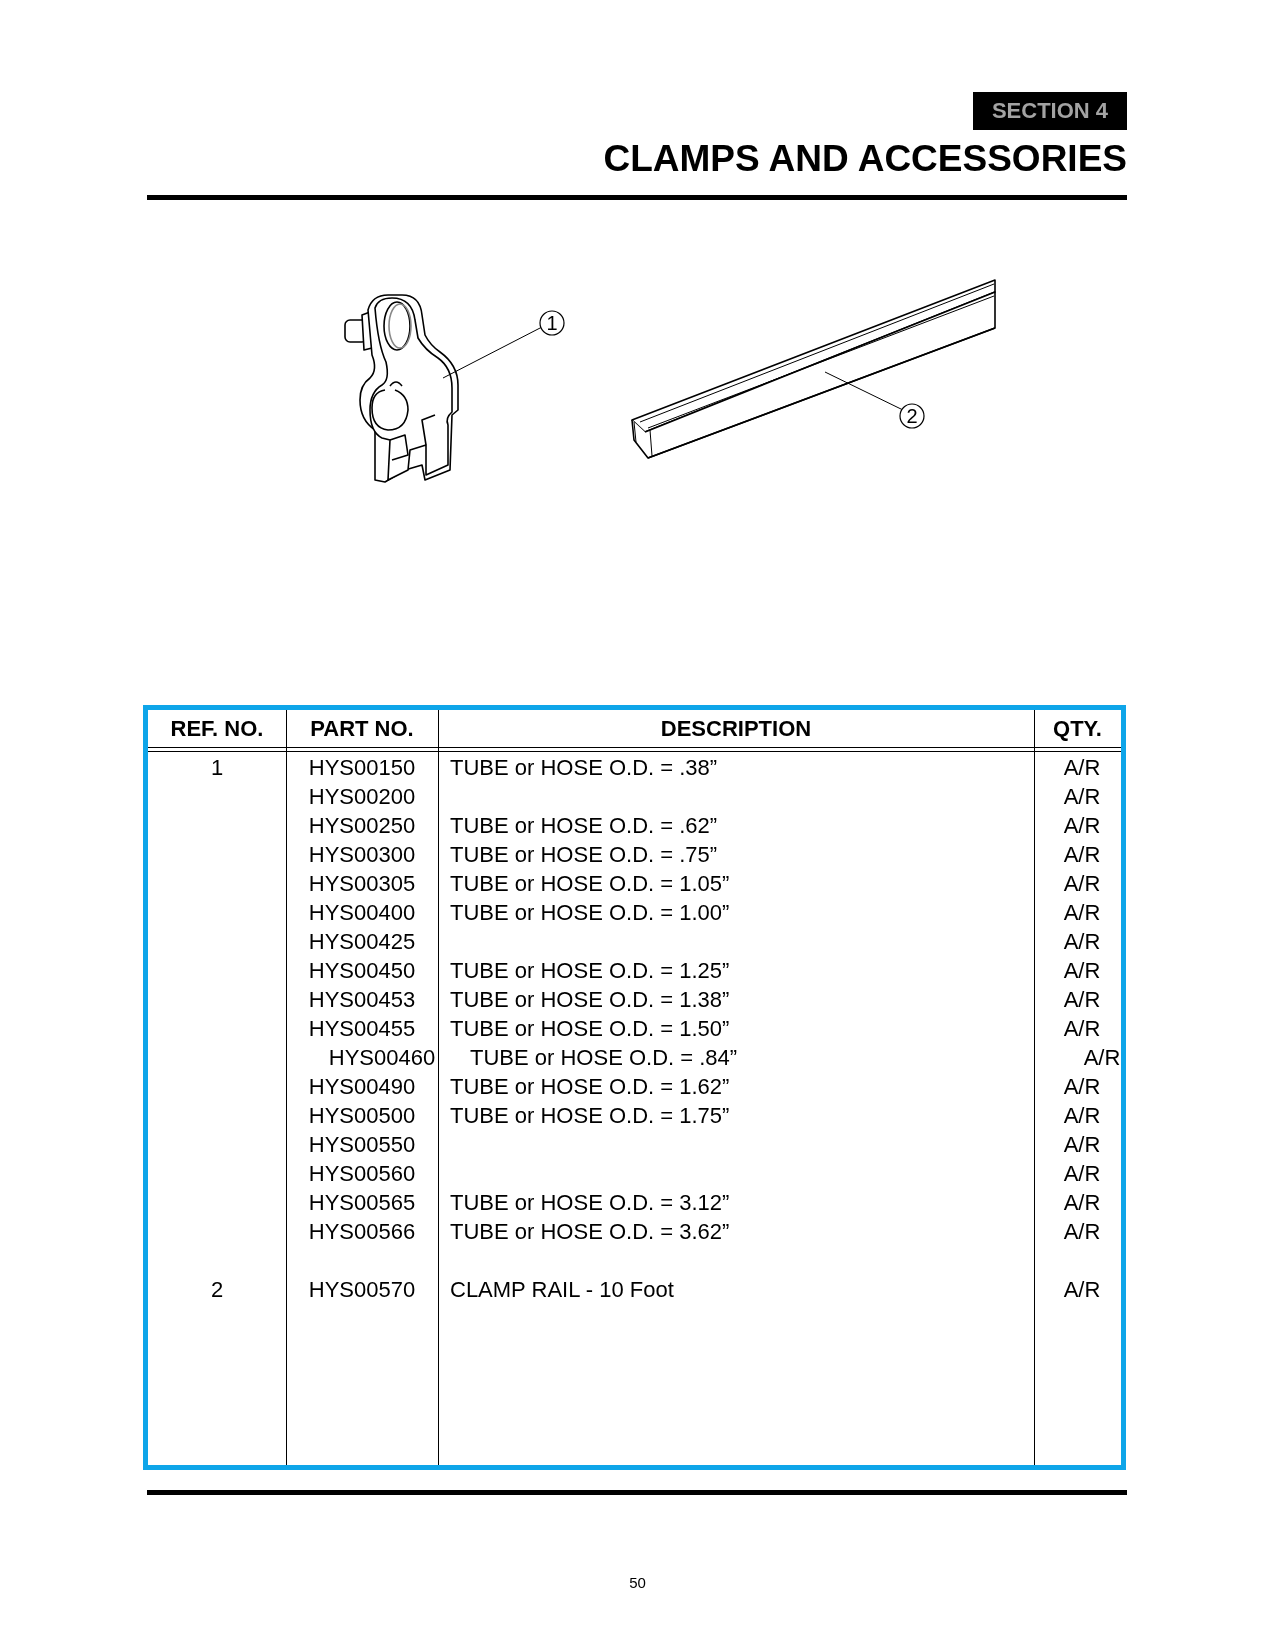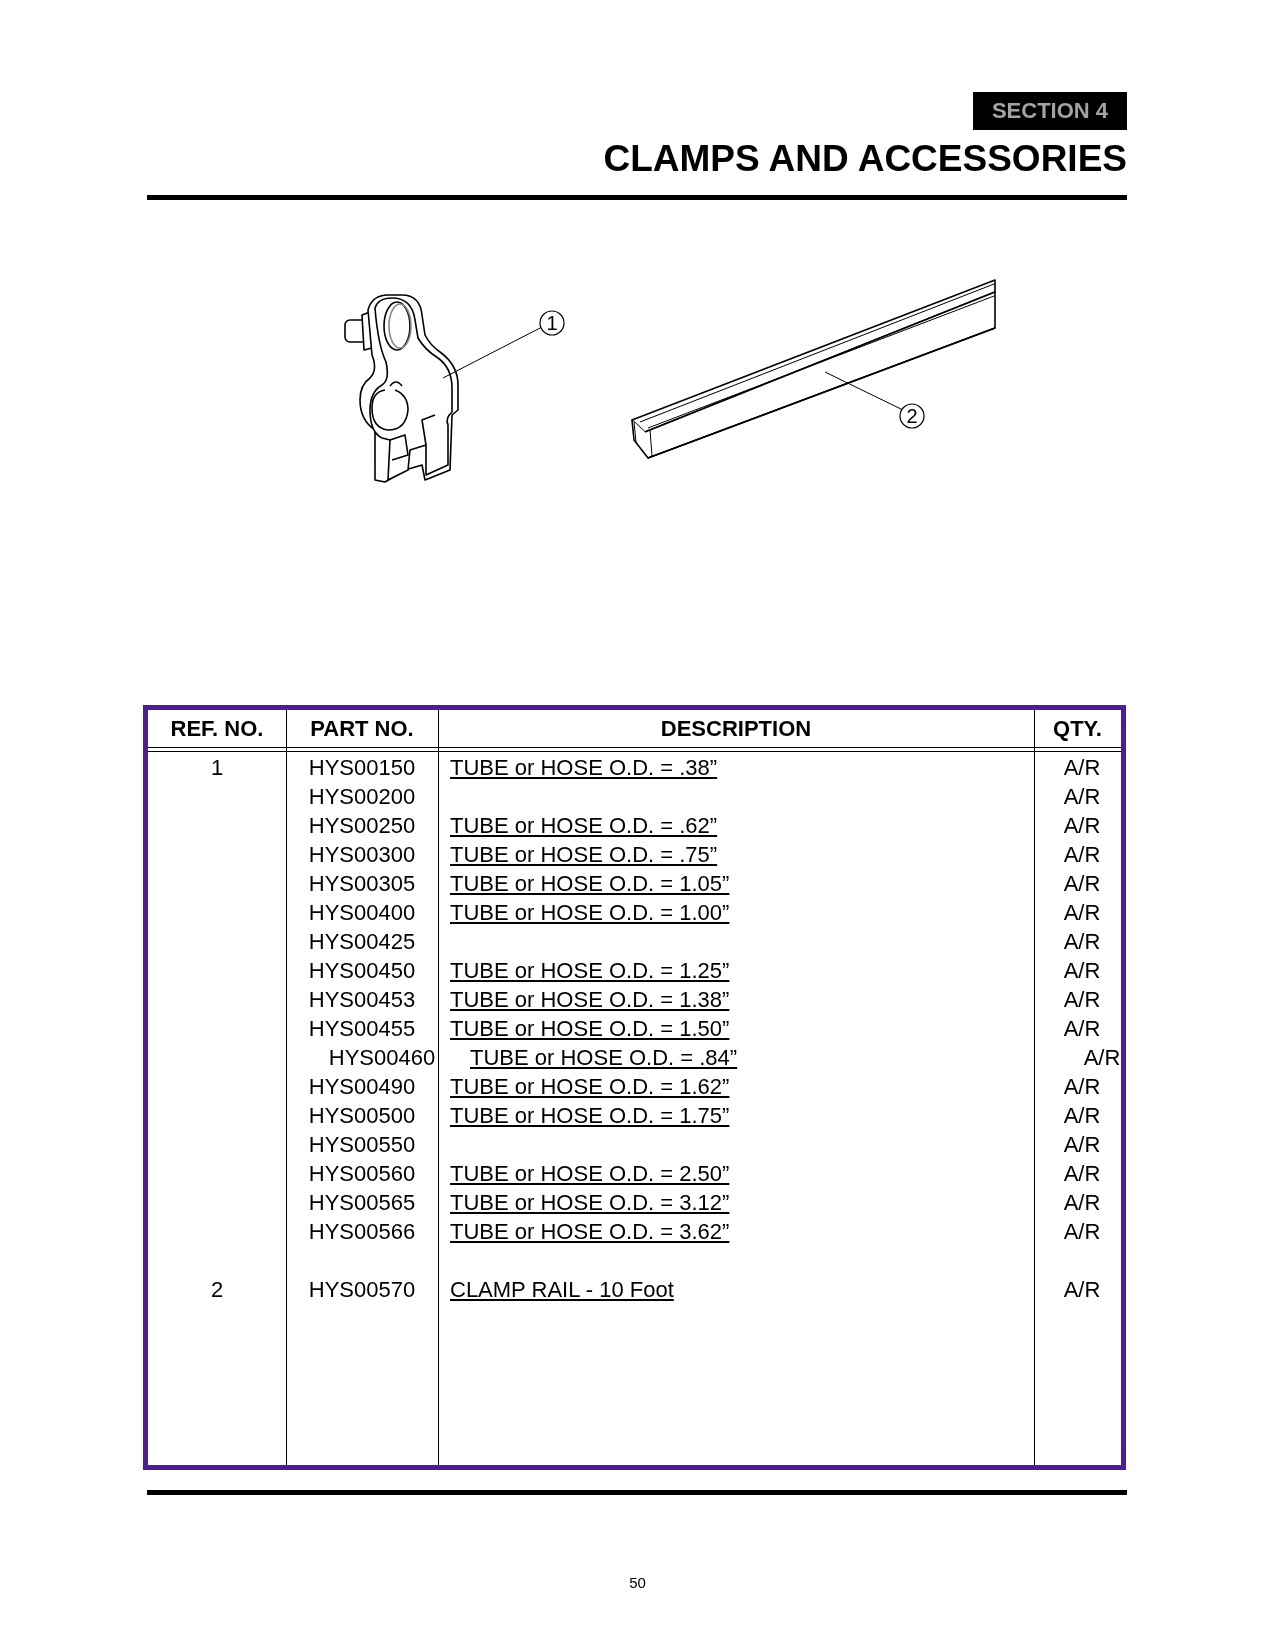--- a/index.html
+++ b/index.html
@@ -6,31 +6,31 @@
   body { width:1275px; height:1650px; position:relative; overflow:hidden;
          font-family:"Liberation Sans", sans-serif; color:#000; }
   .section-badge { position:absolute; left:973px; top:92px; width:154px; height:38px;
          background:#000; color:#a3a3a3; font-weight:bold; font-size:22px;
          display:flex; align-items:center; justify-content:center; }
   .page-title { position:absolute; right:148px; top:138px; font-weight:bold;
          font-size:37px; letter-spacing:0px; white-space:nowrap; }
   .rule-top { position:absolute; left:147px; top:195px; width:980px; height:5px; background:#000; }
   .figure { position:absolute; left:330px; top:270px; width:700px; height:230px; }
   .parts-table { position:absolute; left:143px; top:705px; width:983px; height:765px;
-         border:5px solid #4c1d95; box-sizing:border-box; }
+         border:5px solid #0ea5e9; box-sizing:border-box; }
   .col-div { position:absolute; top:0; bottom:0; width:1px; background:#000; }
   .hdr { position:absolute; top:0; height:37px; display:flex; align-items:center;
          justify-content:center; font-weight:bold; font-size:22px; }
   .hdr-line1 { position:absolute; left:0; right:0; top:37px; height:1px; background:#000; }
   .hdr-line2 { position:absolute; left:0; right:0; top:41px; height:1px; background:#000; }
   .row { position:absolute; left:0; right:0; height:29px; font-size:22px; }
   .cell { position:absolute; top:0; height:29px; display:flex; align-items:center; white-space:nowrap; }
   .c-ref { left:0; width:138px; justify-content:center; }
   .c-part { left:138px; width:152px; justify-content:center; }
-  .c-desc { left:302px; width:580px;text-decoration:underline; }
+  .c-desc { left:302px; width:580px; }
   .c-qty { left:895px; width:78px; justify-content:center; }
   .rule-bottom { position:absolute; left:147px; top:1490px; width:980px; height:5px; background:#000; }
   .page-number { position:absolute; left:0; right:0; top:1574px; text-align:center; font-size:15px; }
 </style>
 </head>
 <body>
 
 <div class="section-badge">SECTION 4</div>
 <div class="page-title">CLAMPS AND ACCESSORIES</div>
 <div class="rule-top"></div>
@@ -165,21 +165,20 @@
         <div class="cell c-qty">A/R</div>
       </div>
       <div class="row" style="top: 420px;">
         <div class="cell c-ref"></div>
         <div class="cell c-part">HYS00550</div>
         <div class="cell c-qty">A/R</div>
       </div>
       <div class="row" style="top: 449px;">
         <div class="cell c-ref"></div>
         <div class="cell c-part">HYS00560</div>
-        <div class="cell c-desc">TUBE or HOSE O.D. = 2.50”</div>
         <div class="cell c-qty">A/R</div>
       </div>
       <div class="row" style="top: 478px;">
         <div class="cell c-ref"></div>
         <div class="cell c-part">HYS00565</div>
         <div class="cell c-desc">TUBE or HOSE O.D. = 3.12”</div>
         <div class="cell c-qty">A/R</div>
       </div>
       <div class="row" style="top: 507px;">
         <div class="cell c-ref"></div>

